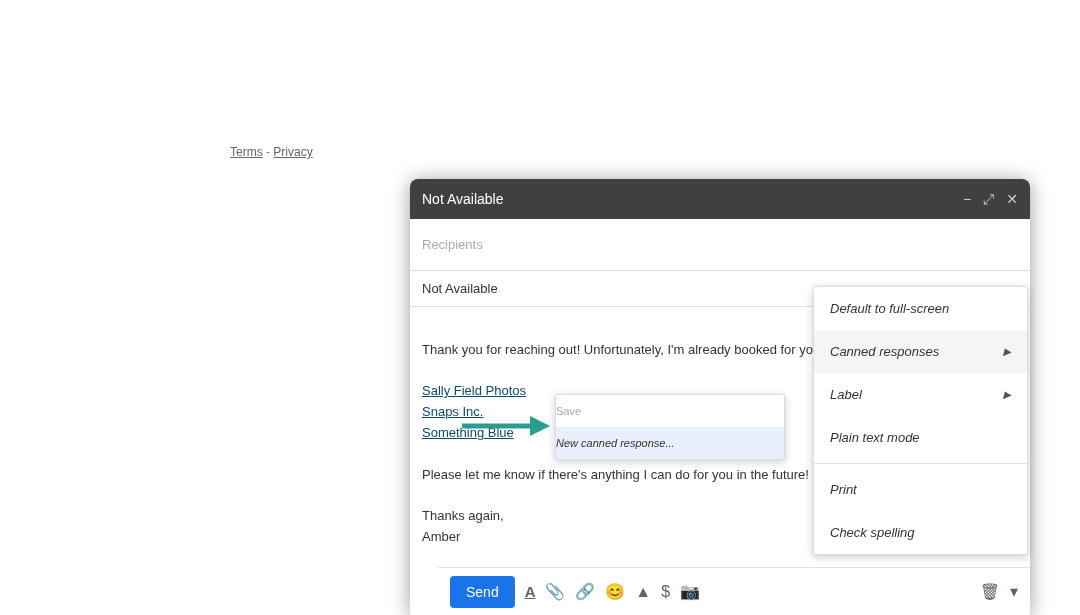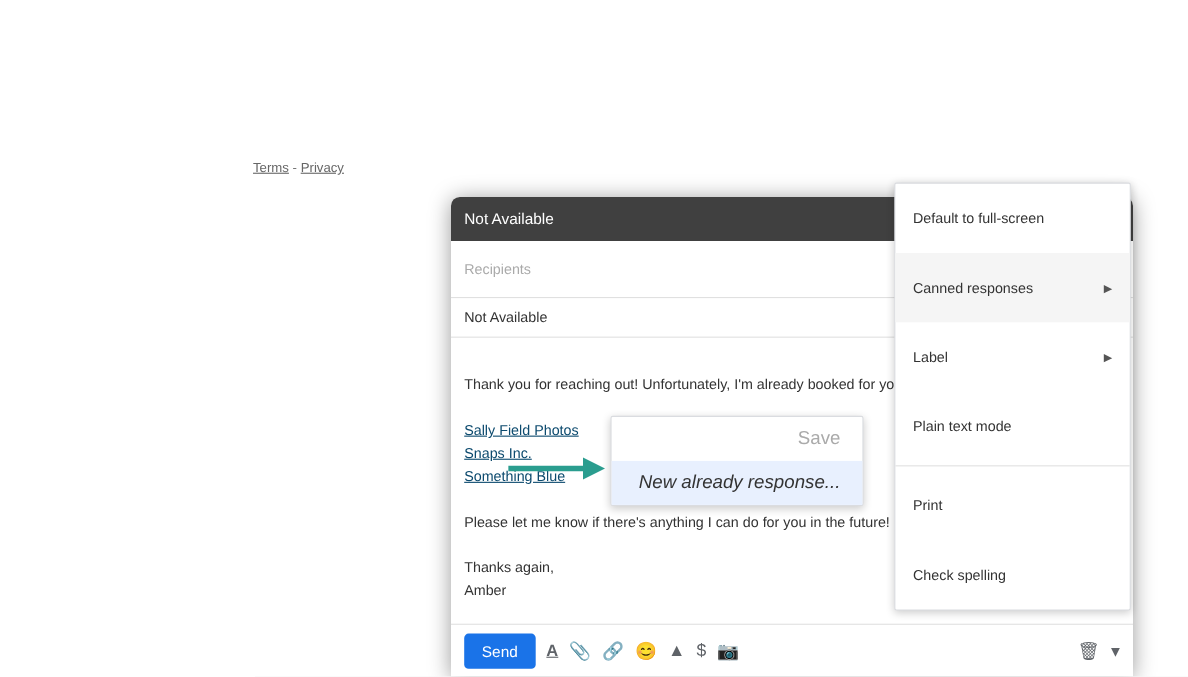--- a/index.html
+++ b/index.html
@@ -109,20 +109,21 @@
       text-decoration: underline;
     }
 
     .compose-toolbar {
       border-top: 1px solid #e0e0e0;
       padding: 8px 12px;
       display: flex;
       align-items: center;
       gap: 10px;
       height: 48px;
+      margin-left: 28px;
     }
 
     .send-btn {
       background: #1a73e8;
       color: #fff;
       border: none;
       border-radius: 4px;
       padding: 8px 16px;
       font-size: 14px;
       cursor: pointer;
@@ -170,25 +171,24 @@
       left: 555px;
       background: #fff;
       border: 1px solid #dadce0;
       border-radius: 2px;
       box-shadow: 0 2px 8px rgba(0,0,0,0.2);
       width: 230px;
       z-index: 20;
     }
 
     .save-dropdown-item {
-      padding: 10px 20px;
-      font-size: 17px;
+      padding: 10px 0;
+      font-size: 11px;
       color: #aaa;
       cursor: default;
-      text-align: right;
     }
 
     .save-dropdown-item.highlighted {
       background: #e8f0fe;
       color: #333;
       font-style: italic;
     }
 
     
     .context-menu {
@@ -197,27 +197,28 @@
       right: 52px;
       background: #fff;
       border: 1px solid #dadce0;
       border-radius: 2px;
       box-shadow: 0 2px 8px rgba(0,0,0,0.2);
       width: 215px;
       z-index: 30;
     }
 
     .context-menu-item {
-      padding: 24px 16px;
+      padding: 14px 16px;
       font-size: 13px;
       color: #333;
       cursor: pointer;
       display: flex;
       align-items: center;
       justify-content: space-between;
+      font-style: italic;
     }
 
     .context-menu-item.selected {
       background: #f5f5f5;
       gap: 12px;
     }
 
     .context-menu-divider {
       border: none;
       border-top: 1px solid #e0e0e0;
@@ -296,21 +297,21 @@
 
 <div class="arrow-container">
   <svg width="90" height="28" viewBox="0 0 90 28">
     <line x1="0" y1="14" x2="68" y2="14" stroke="#2a9d8f" stroke-width="5"></line>
     <polygon points="68,4 88,14 68,24" fill="#2a9d8f"></polygon>
   </svg>
 </div>
 
 <div class="save-dropdown">
   <div class="save-dropdown-item">Save</div>
-  <div class="save-dropdown-item highlighted">New already response...</div>
+  <div class="save-dropdown-item highlighted">New canned response...</div>
 </div>
 
 <div class="context-menu">
   <div class="context-menu-item">
     <span>Default to full-screen</span>
   </div>
   <div class="context-menu-item selected">
     <span>Canned responses</span>
     <span class="submenu-arrow">▶</span>
   </div>

